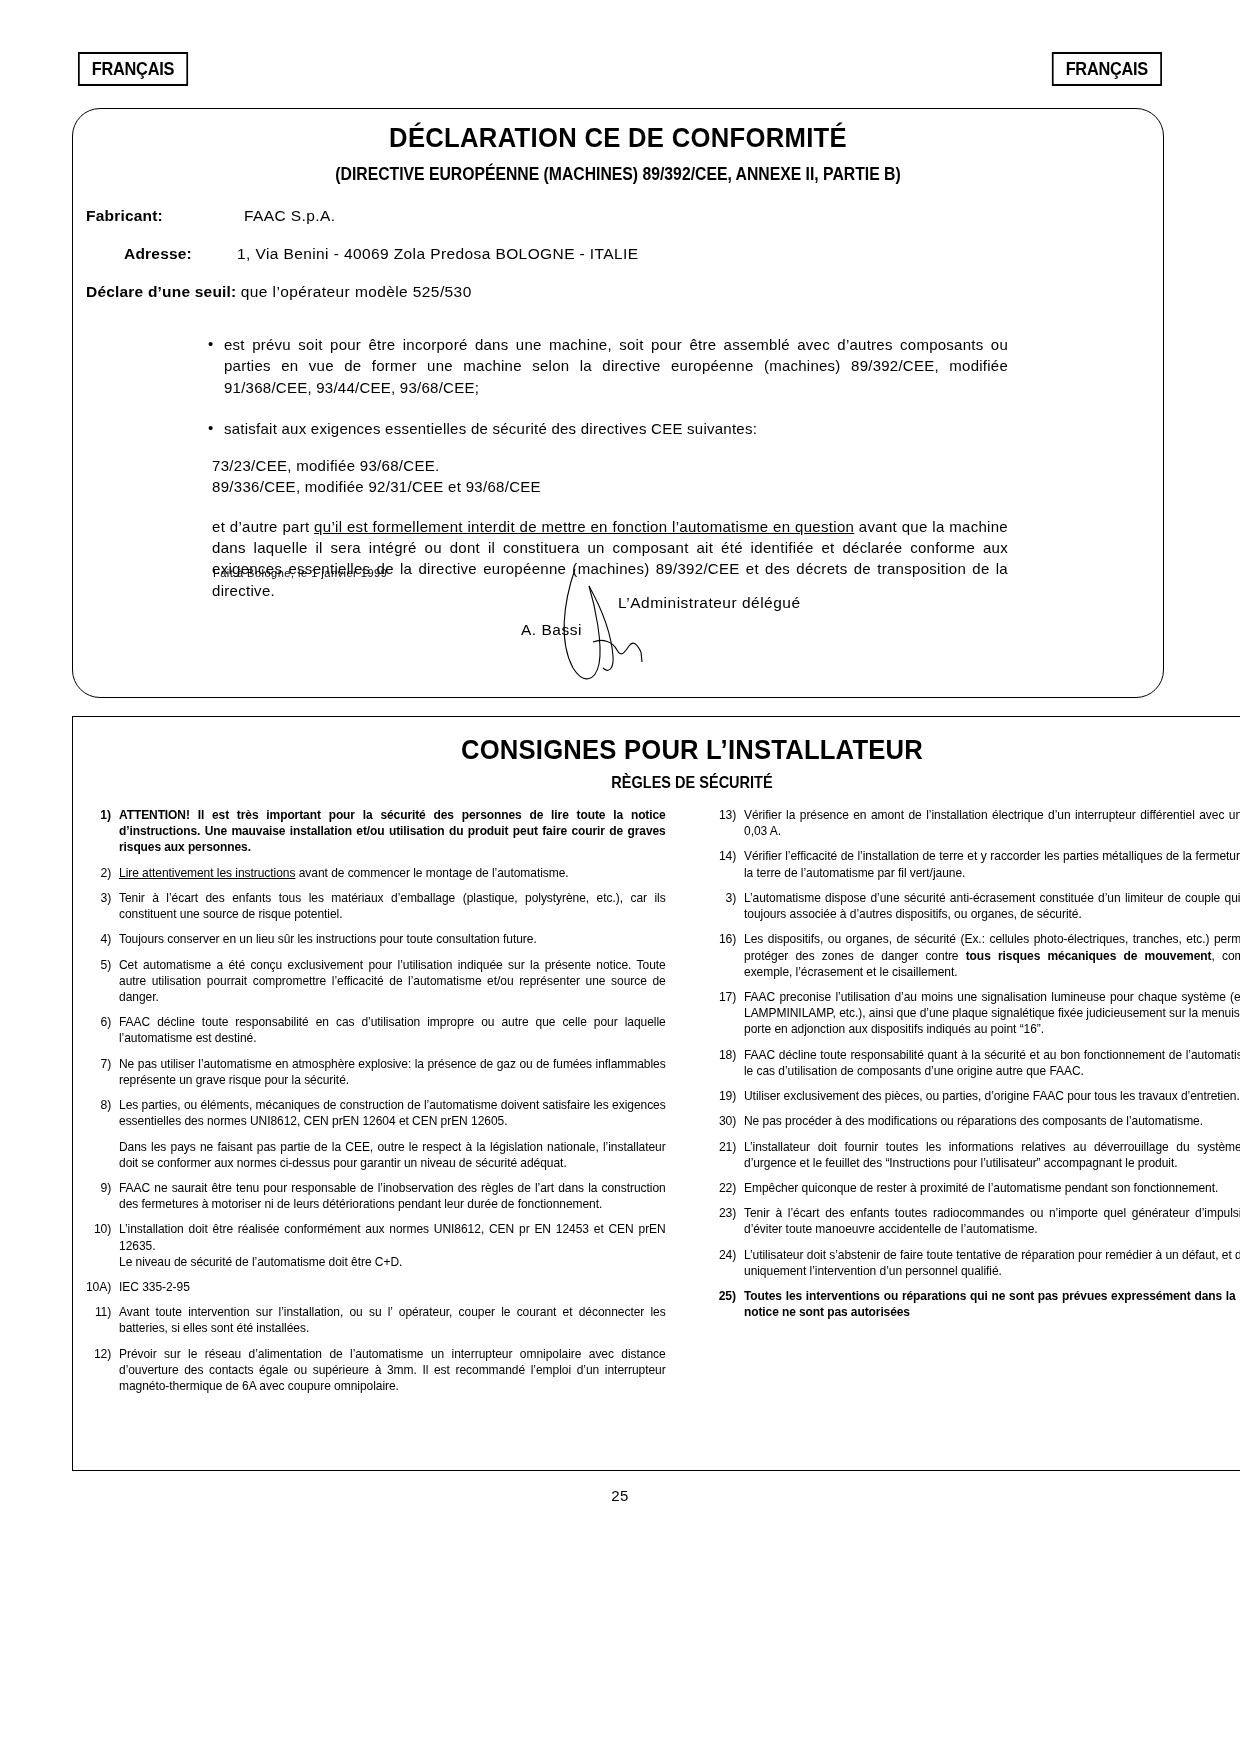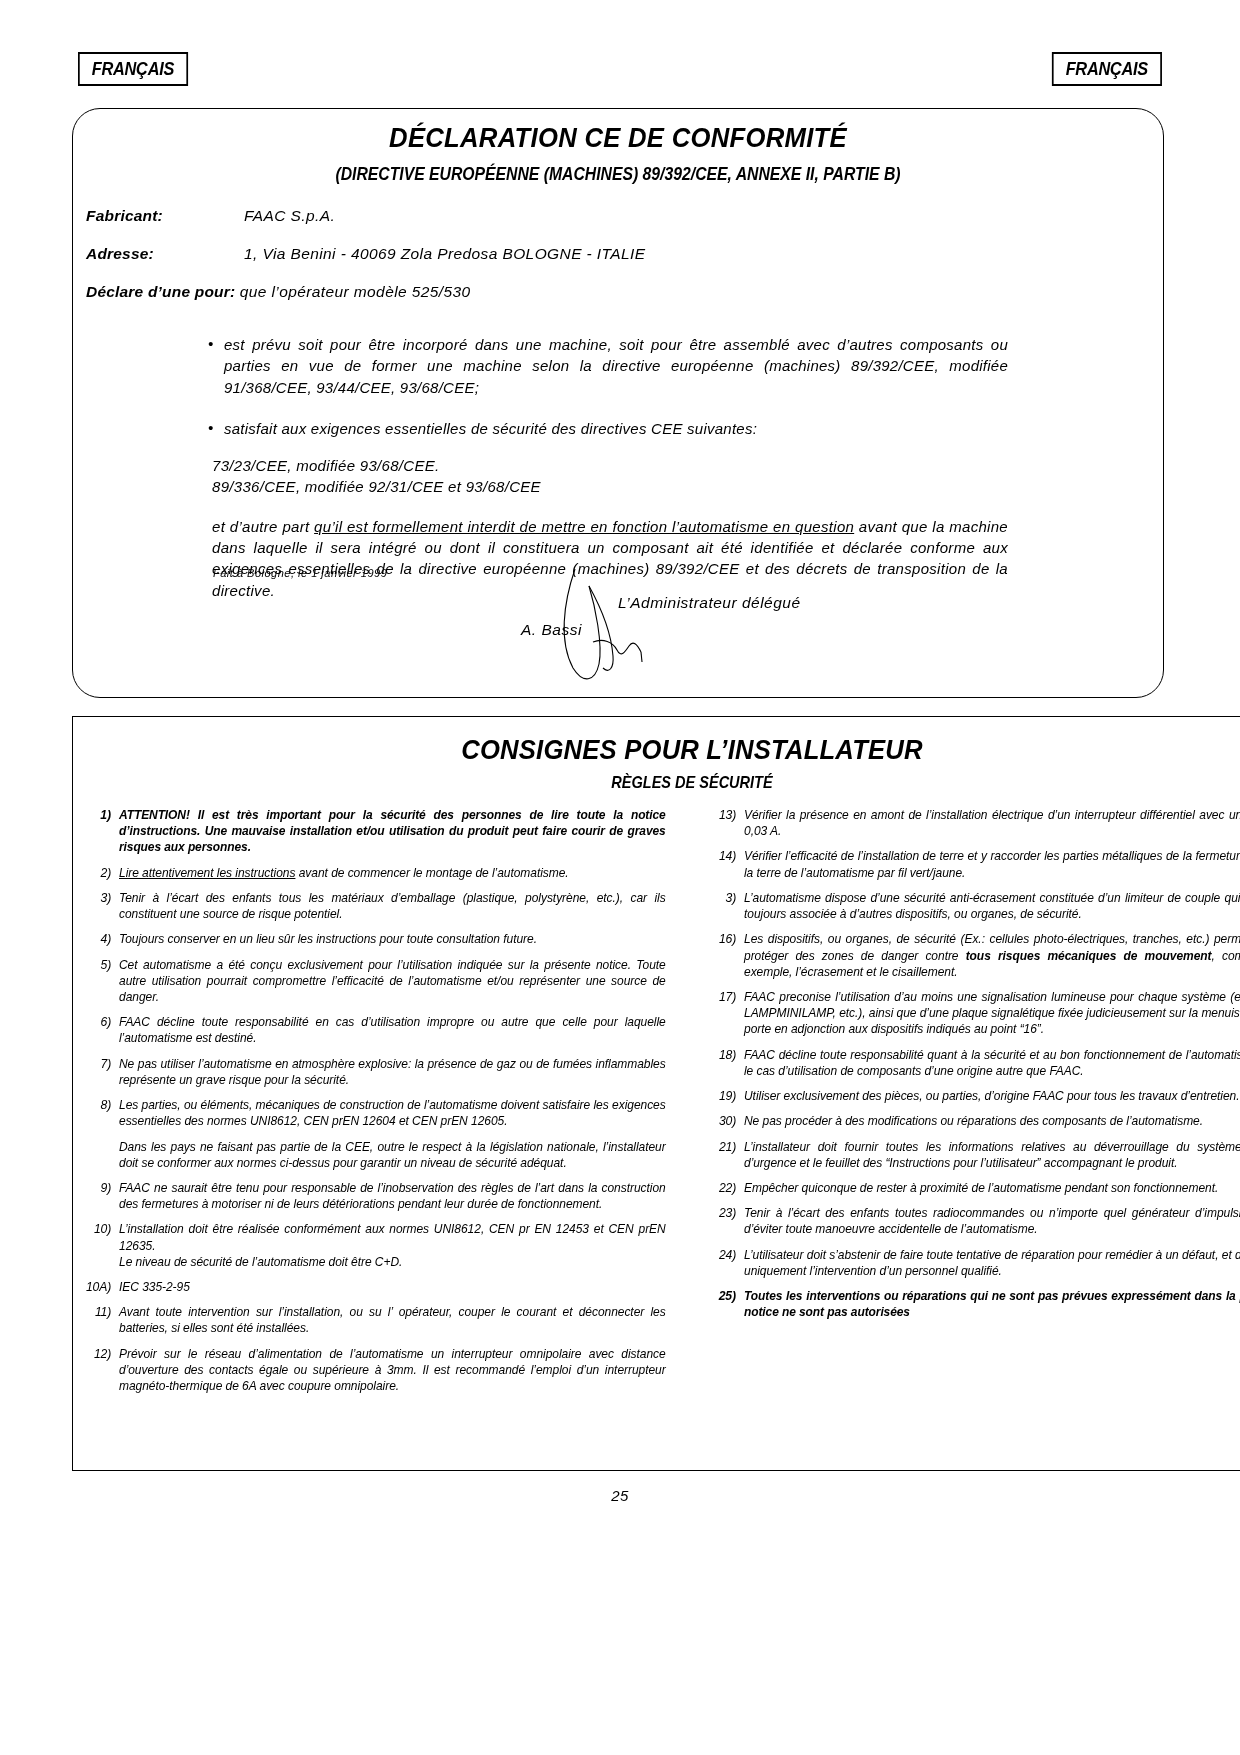--- a/index.html
+++ b/index.html
@@ -13,21 +13,20 @@
     font-family: "Liberation Sans", sans-serif;
     color: #000000;
     position: relative;
     overflow: hidden;
   }
   .page {
     position: absolute;
     left: 0; top: 0;
     width: 1240px;
     height: 1755px;
-    font-style: italic;
   }
 
   
   .lang-tag {
     position: absolute;
     border: 2px solid #000;
     font-weight: bold;
     font-size: 19px;
     letter-spacing: -0.3px;
     padding: 5px 14px 6px 14px;
@@ -77,21 +76,21 @@
   .field-label {
     font-weight: bold;
     display: inline-block;
     letter-spacing: 0.2px;
   }
   .field-value {
     font-weight: normal;
     letter-spacing: 0.4px;
   }
   .row-fabricant { left: 13px;  top: 98px; }
-  .row-adresse   { left: 13px;  top: 136px; }
+  .row-adresse   { left: 6px;  top: 136px; text-align: center; }
   .row-declare   { left: 13px;  top: 174px; }
   .lbl-w { width: 158px; }
 
   .bullets {
     position: absolute;
     left: 135px;
     top: 205px;
     width: 800px;
     font-size: 15px;
   }
@@ -245,21 +244,21 @@
     <div class="decl-title">DÉCLARATION CE DE CONFORMITÉ</div>
     <div class="decl-subtitle">(DIRECTIVE EUROPÉENNE (MACHINES) 89/392/CEE, ANNEXE II, PARTIE B)</div>
 
     <div class="field-row row-fabricant">
       <span class="field-label lbl-w">Fabricant:</span><span class="field-value">FAAC S.p.A.</span>
     </div>
     <div class="field-row row-adresse">
       <span class="field-label lbl-w">Adresse:</span><span class="field-value">1, Via Benini  -  40069  Zola  Predosa  BOLOGNE - ITALIE</span>
     </div>
     <div class="field-row row-declare">
-      <span class="field-label">Déclare d’une pour:</span>&nbsp;<span class="field-value">que l’opérateur modèle 525/530</span>
+      <span class="field-label">Déclare d’une seuil:</span>&nbsp;<span class="field-value">que l’opérateur modèle 525/530</span>
     </div>
 
     <div class="bullets">
       <div class="bullet-item">est prévu soit pour être incorporé dans une machine, soit pour être assemblé avec d’autres composants ou parties en vue de former une machine selon la directive européenne (machines)  89/392/CEE, modifiée 91/368/CEE,  93/44/CEE,  93/68/CEE;</div>
       <div class="bullet-item">satisfait aux exigences essentielles de sécurité des directives CEE suivantes:</div>
       <div class="plain-block">73/23/CEE, modifiée  93/68/CEE.</div>
       <div class="plain-block">89/336/CEE, modifiée  92/31/CEE et 93/68/CEE</div>
       <div class="plain-block gap-before"><span>et d’autre part </span><span class="u">qu’il est formellement interdit de mettre en fonction l’automatisme en question</span><span> avant que la machine dans laquelle il sera intégré ou dont il constituera un composant ait été identifiée et déclarée conforme aux exigences essentielles de la directive européenne (machines)  89/392/CEE et des décrets de transposition de la directive.</span></div>
     </div>
 

